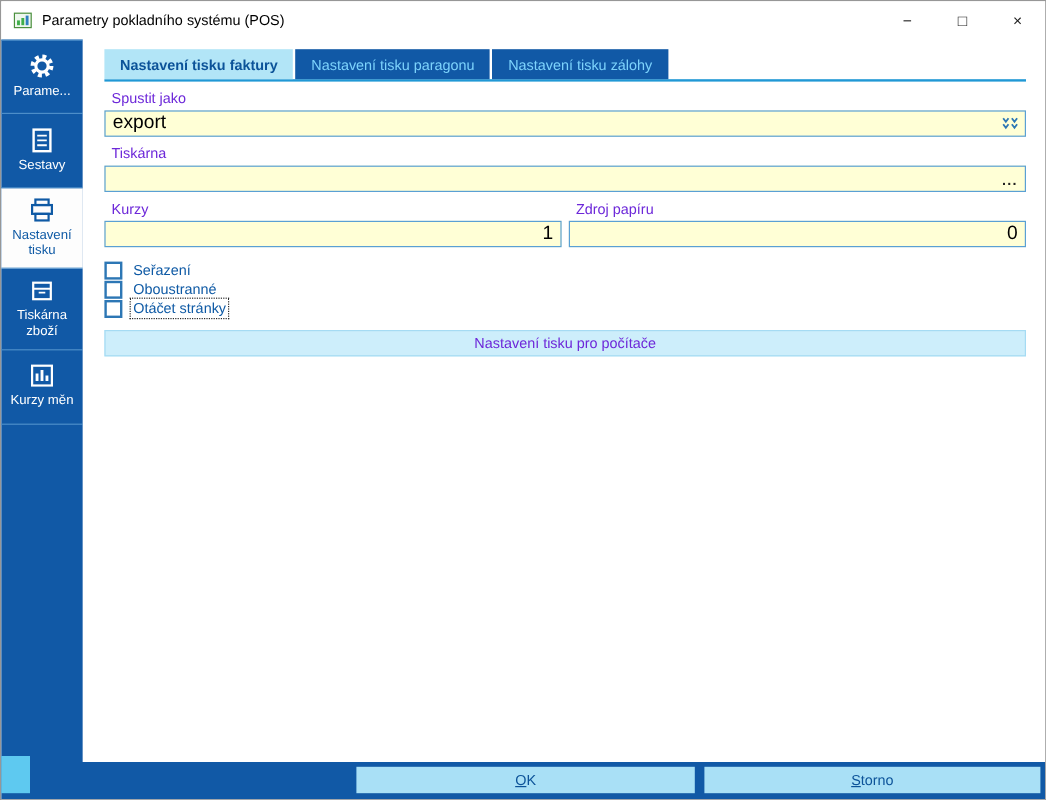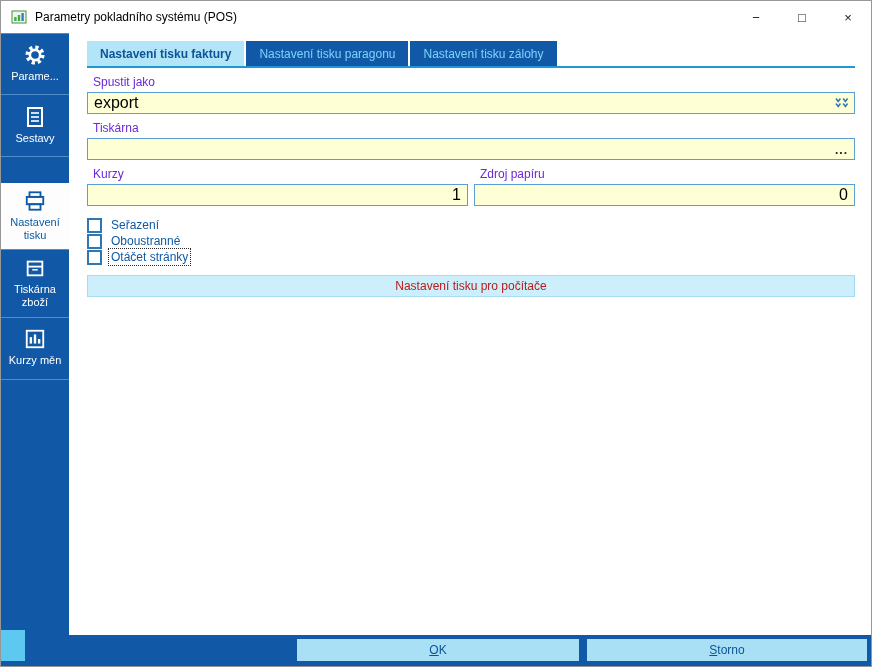--- a/index.html
+++ b/index.html
@@ -43,21 +43,21 @@
     display: flex; flex-direction: column; align-items: center; justify-content: center;
     padding: 7px 2px 8px;
     color: #ffffff;
     border-bottom: 1px solid #4d8ec9;
     text-align: center;
     font-size: 11px; line-height: 1.15;
     cursor: default;
   }
   .side-item:first-child { border-top: 1px solid #4d8ec9; }
   .side-item .icn { margin-bottom: 4px; display: flex; }
-  .side-item.active { background: #fdfdfd; color: #0f5aa5; margin-top: 26px; }
+  .side-item.active { background: #fdfdfd; color: #0f5aa5; }
 
   .main {
     flex: 1; background: #ffffff;
     padding: 8px 16px 0 18px;
     min-width: 0;
   }
 
   
   .tabs { display: flex; gap: 2px; }
   .tab {
@@ -108,21 +108,21 @@
     margin-right: 7px; flex: 0 0 15px;
     cursor: pointer;
   }
   .cb-label { font-size: 12px; color: #0f5aa5; padding: 1px 2px; }
   .cb-label.focused { outline: 1px dotted #2a2a2a; }
 
   .wide-button {
     margin-top: 10px; height: 22px;
     background: #cdeefb;
     border: 1px solid #a5dbf3;
-    color: #b91c1c; font-size: 12px;
+    color: #6d28d9; font-size: 12px;
     display: flex; align-items: center; justify-content: center;
     cursor: pointer;
   }
 
   
   .footer {
     height: 31px; flex: 0 0 31px;
     background: #1159a6;
     position: relative;
   }

